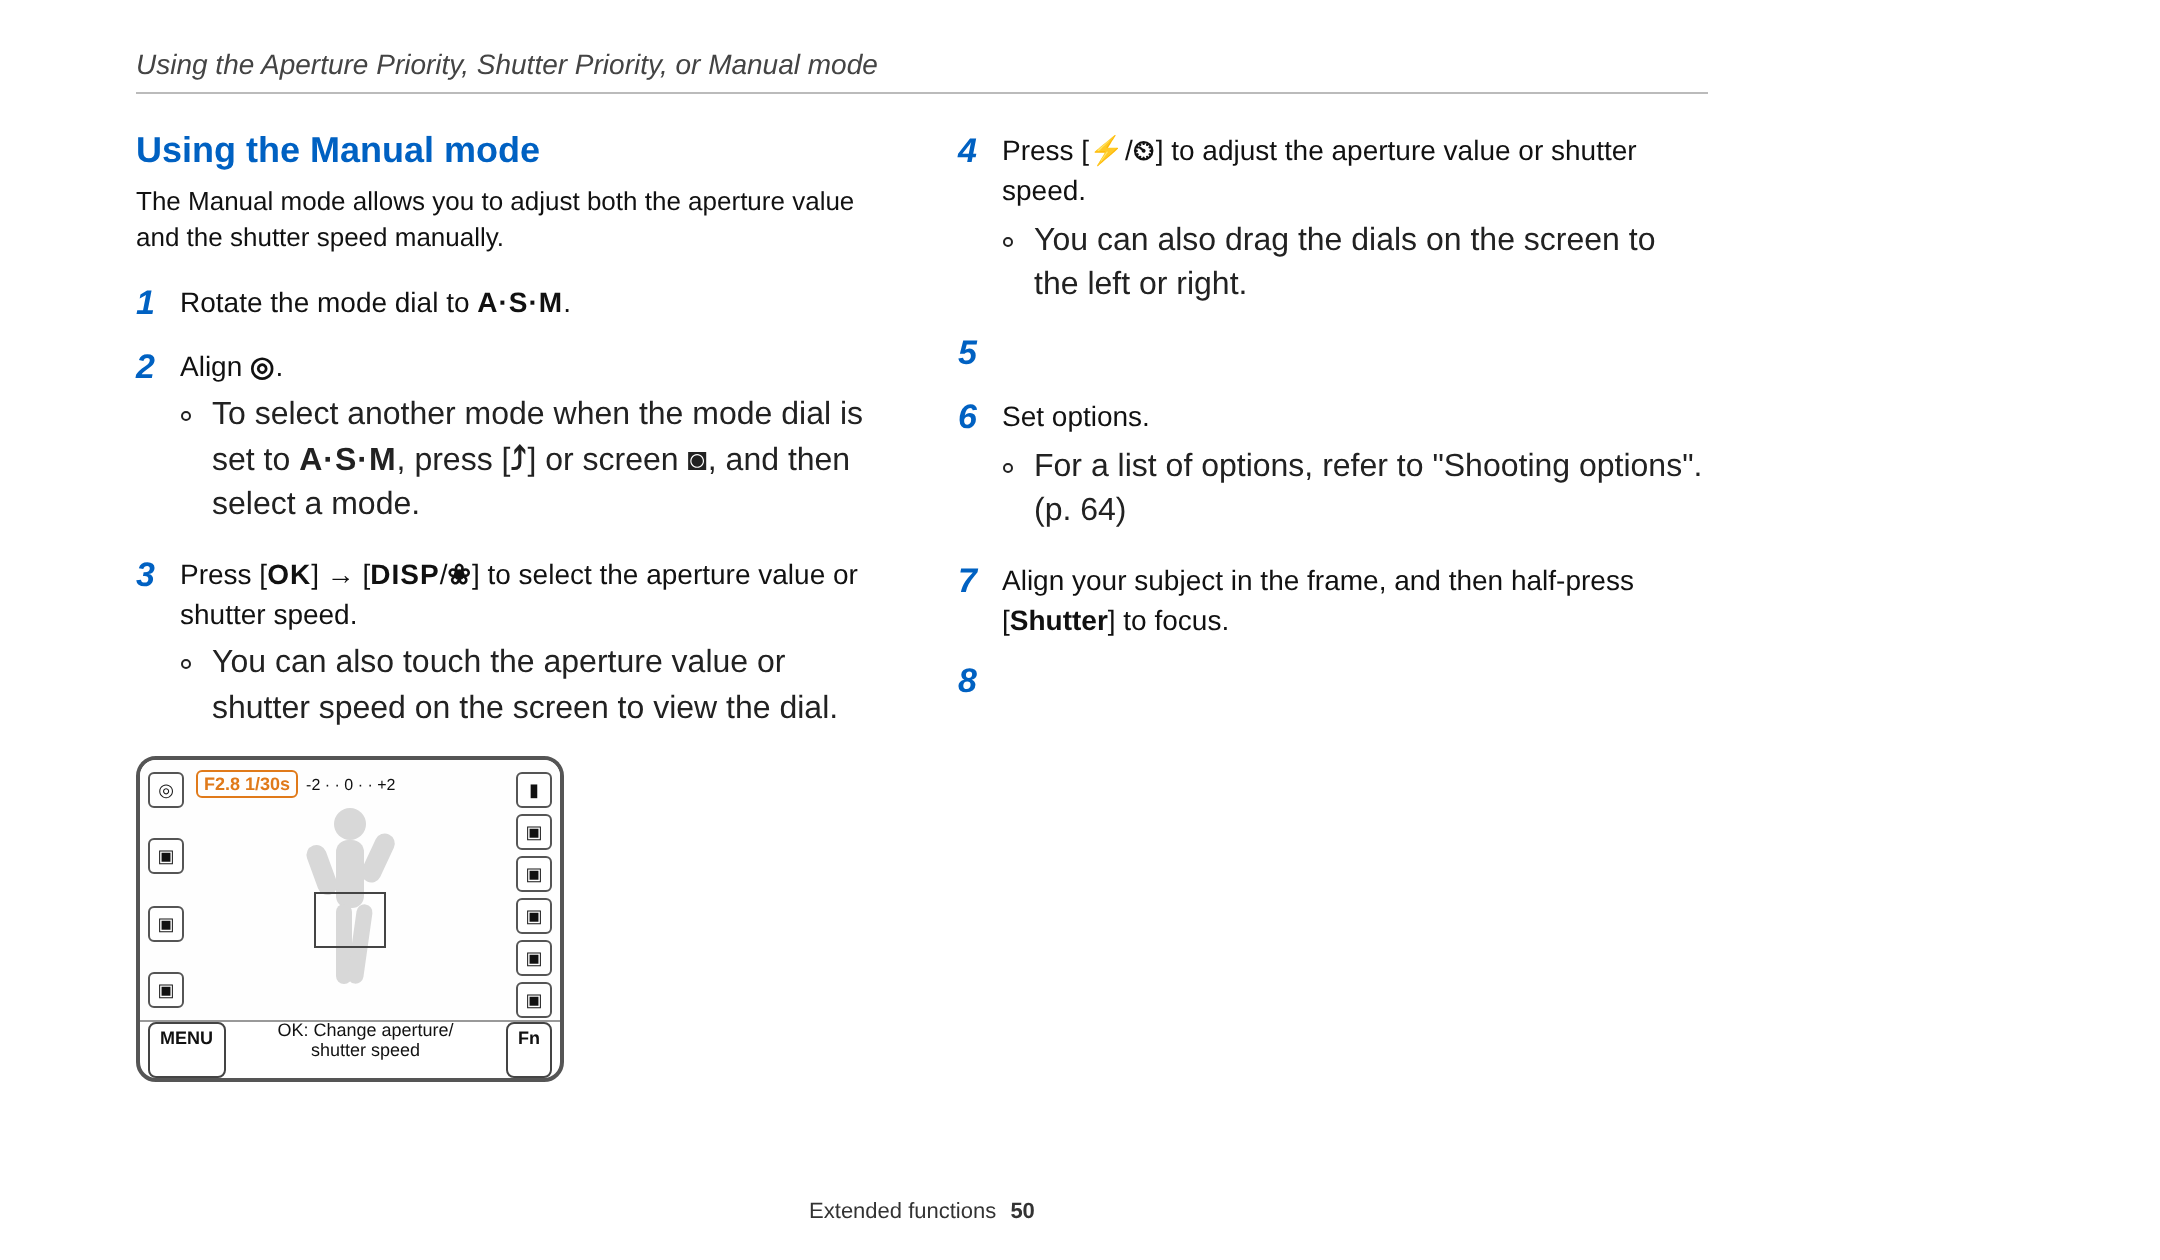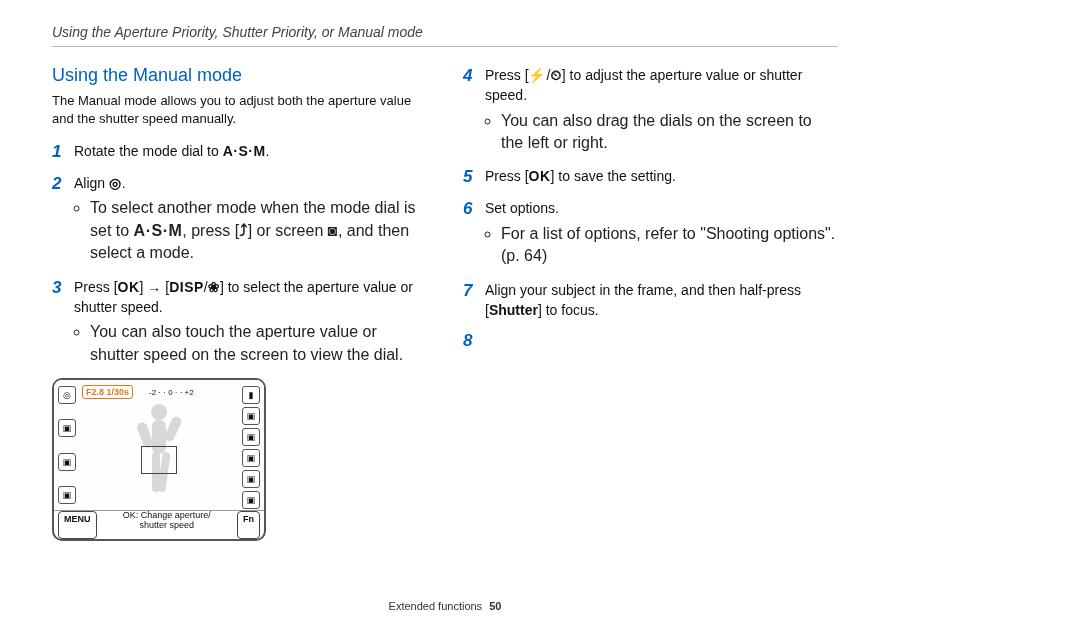--- a/index.html
+++ b/index.html
@@ -1,40 +1,40 @@
 <!DOCTYPE html>
 <html><head>
 <meta charset="utf-8">
 <style>
   html,body{margin:0;padding:0;width:1080px;height:630px;background:#fff;font-family:"Helvetica Neue",Arial,sans-serif;color:#111;}
-  .page{position:relative;width:890px;height:630px;box-sizing:border-box;padding:24px 52px 0 52px;}
+  .page{position:relative;width:890px;height:630px;box-sizing:border-box;padding:24px 52px 0 52px;margin-left:16px;}
   .runhead{font-style:italic;font-size:14px;color:#444;}
   .rule{border:none;border-top:1px solid #bbb;margin:6px 0 18px 0;}
   .cols{display:flex;gap:36px;}
   .col{flex:1;}
-  h2{color:#0061c2;font-size:18px;font-weight:400;margin:0 0 6px 0;}
+  h2{color:#0061c2;font-size:18px;font-weight:700;margin:0 0 6px 0;}
   .intro{font-size:13px;line-height:1.35;margin:0 0 14px 0;}
   ol.steps{list-style:none;margin:0;padding:0;}
   ol.steps>li{display:flex;align-items:flex-start;margin:0 0 10px 0;}
   .num{color:#0061c2;font-style:italic;font-weight:600;font-size:17px;width:22px;flex:none;line-height:1.3;}
   .step-body{font-size:14px;line-height:1.45;}
   .step-body b{font-weight:700;}
   ul.sub{margin:4px 0 0 0;padding-left:16px;font-size:16px;line-height:1.4;color:#222;}
   ul.sub li{margin-bottom:2px;}
   .glyph{display:inline-block;font-weight:700;font-family:Arial,sans-serif;letter-spacing:0.5px;}
   .footer{position:absolute;bottom:18px;left:0;right:0;text-align:center;font-size:11px;color:#333;}
   .footer .pn{font-weight:700;margin-left:4px;}
 
   
   .lcd{width:210px;border:2px solid #555;border-radius:10px;margin-top:8px;}
   .lcd-screen{position:relative;height:130px;border-bottom:1px solid #999;border-radius:8px 8px 0 0;overflow:hidden;background:#fefefe;}
   .lcd-left{position:absolute;left:4px;top:6px;bottom:6px;width:18px;display:flex;flex-direction:column;justify-content:space-between;}
   .lcd-left span,.lcd-right span{display:block;width:16px;height:16px;border:1px solid #555;border-radius:3px;font-size:9px;line-height:16px;text-align:center;background:#fff;}
   .lcd-right{position:absolute;right:4px;top:6px;bottom:6px;width:18px;display:flex;flex-direction:column;gap:3px;}
-  .lcd-top{position:absolute;top:4px;left:28px;right:28px;height:16px;display:flex;align-items:center;gap:16px;}
+  .lcd-top{position:absolute;top:4px;left:28px;right:28px;height:16px;display:flex;align-items:center;gap:4px;}
   .orange{border:1.5px solid #e07a1a;color:#e07a1a;border-radius:3px;padding:0 3px;font-size:9px;font-weight:700;line-height:12px;}
   .ev{font-size:8px;letter-spacing:0;}
   .subject{position:absolute;left:50%;top:20px;transform:translateX(-50%);}
   .subject svg{display:block;}
   .af-box{position:absolute;left:50%;top:66px;transform:translateX(-50%);width:34px;height:26px;border:1.5px solid #444;}
   .lcd-footer{display:flex;height:28px;}
   .lcd-footer .btn{border:1.5px solid #444;border-radius:4px;font-size:9px;font-weight:700;padding:2px 5px;margin:0 4px;background:#fff;}
   .lcd-footer .msg{flex:1;text-align:center;font-size:9px;line-height:1.1;}
 </style>
 </head>
@@ -133,23 +133,20 @@
           <span class="num">4</span>
           <div class="step-body">
             <span>Press [</span><span class="glyph">⚡</span><span>/</span><span class="glyph">⏲</span><span>] to adjust the aperture value or shutter speed.</span>
             <ul class="sub">
                 <li>You can also drag the dials on the screen to the left or right.</li>
               </ul>
           </div>
         </li>
         <li>
           <span class="num">5</span>
-          <div class="step-body">
-            <span>Press [</span><span class="glyph">OK</span><span>] to save the setting.</span>
-          </div>
         </li>
         <li>
           <span class="num">6</span>
           <div class="step-body">
             <span>Set options.</span>
             <ul class="sub">
                 <li>For a list of options, refer to "Shooting options". (p. 64)</li>
               </ul>
           </div>
         </li>

